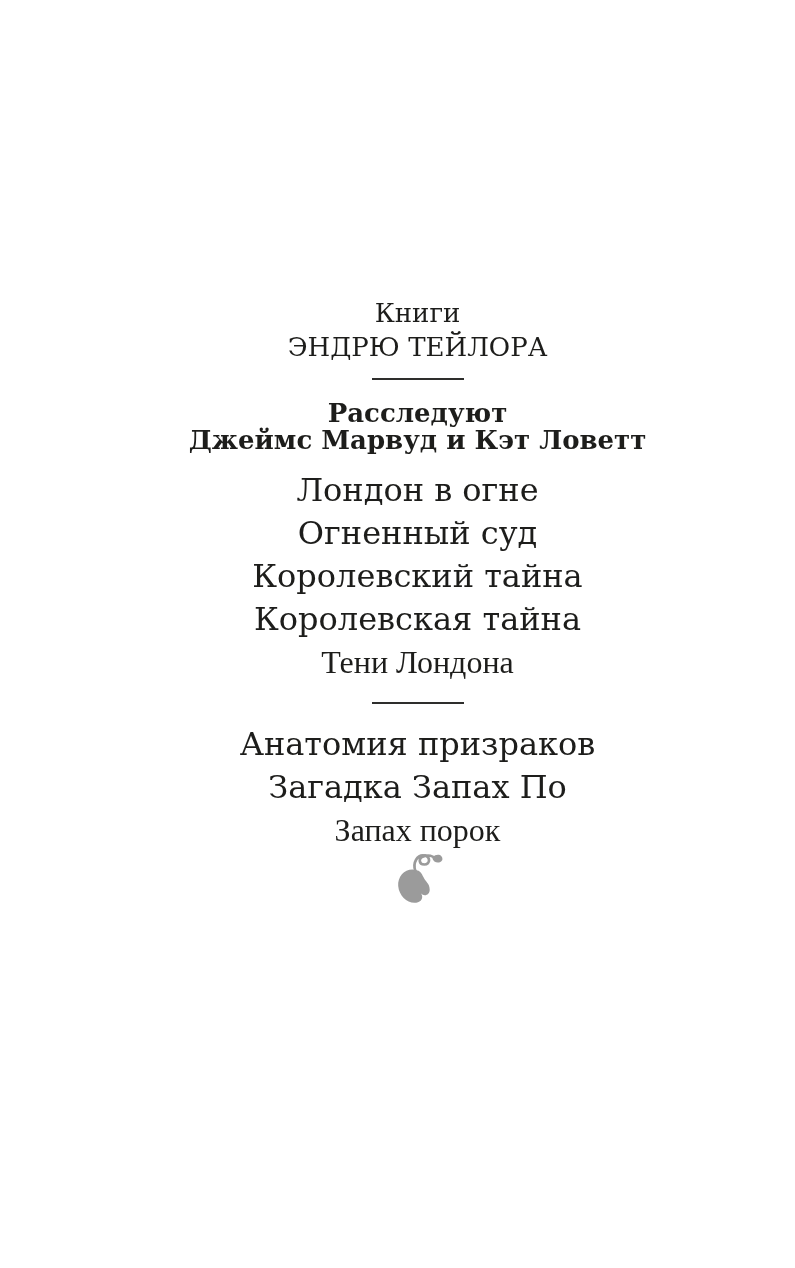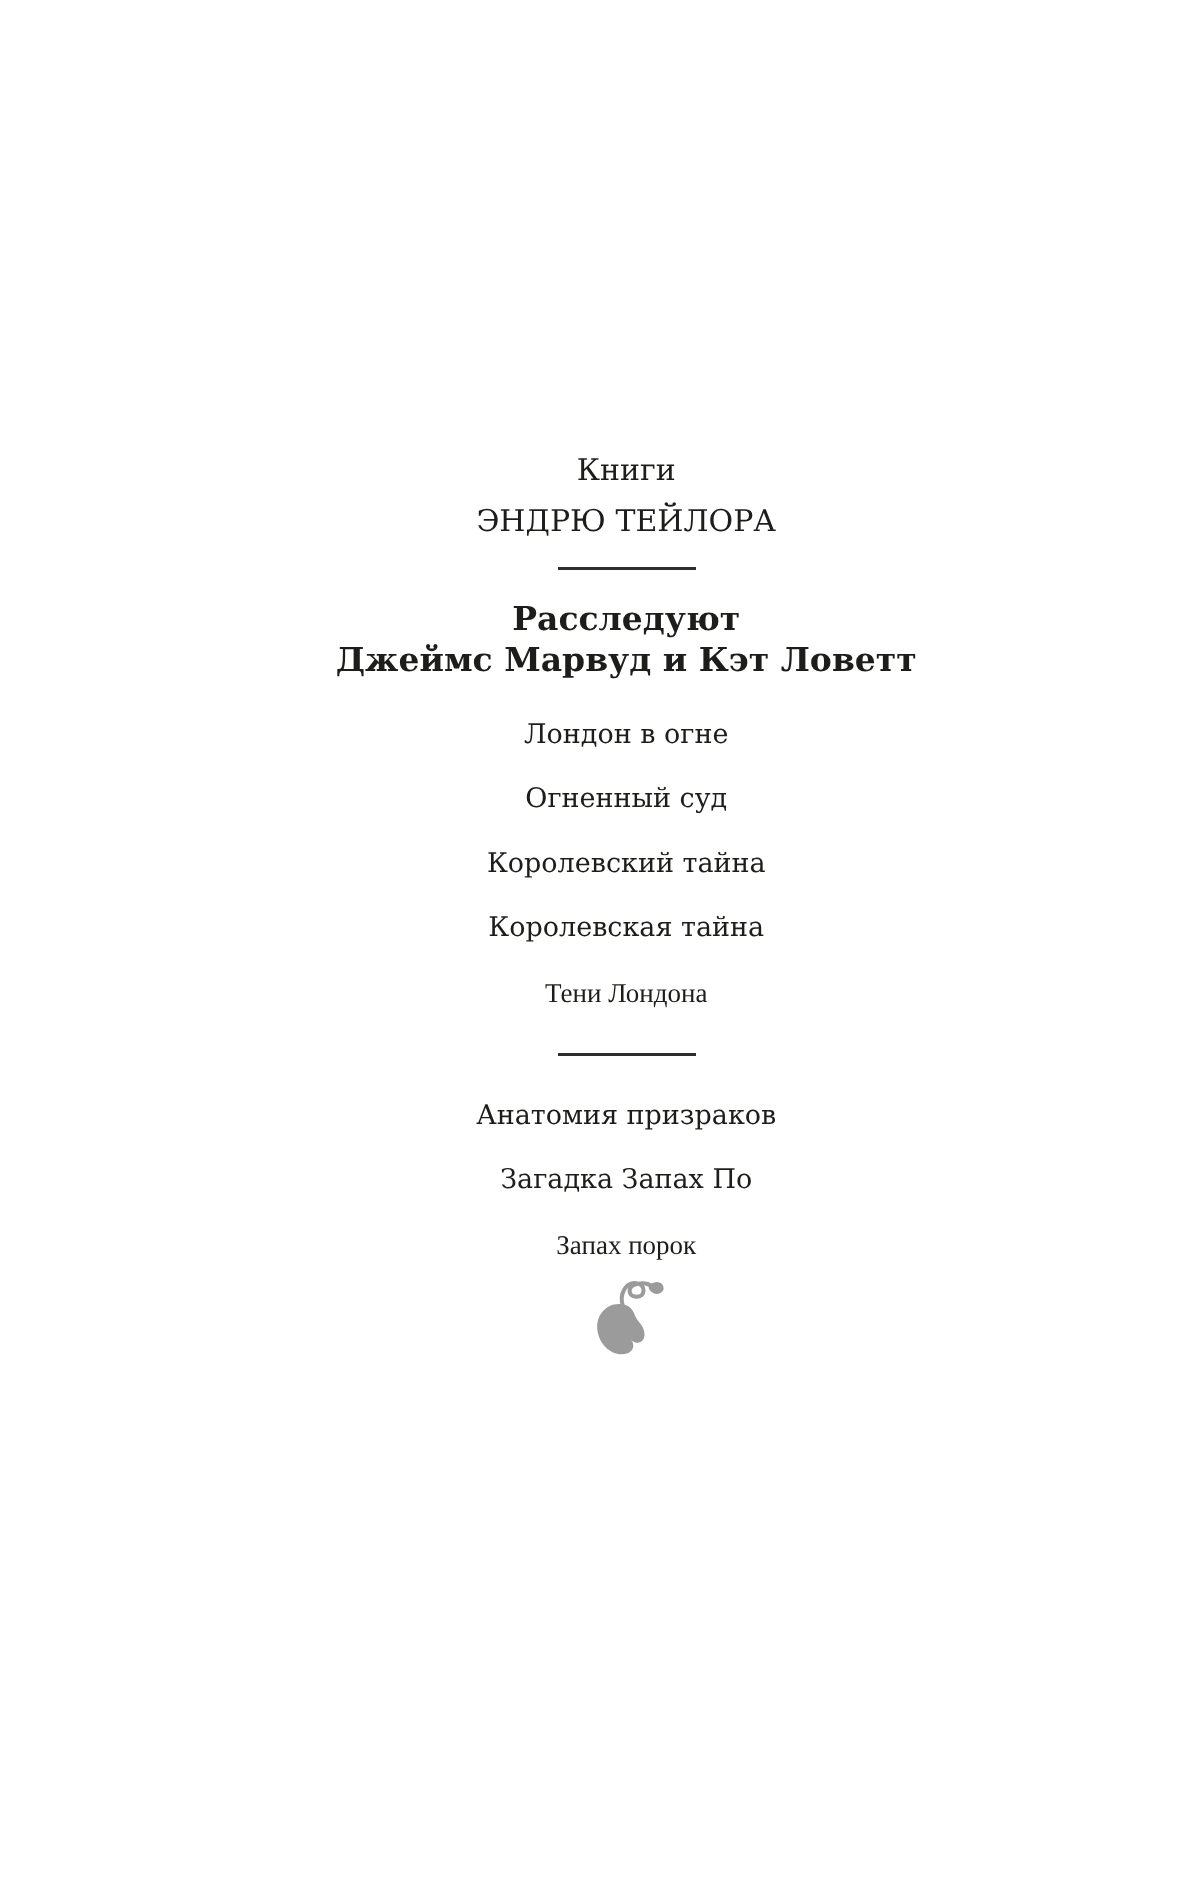--- a/index.html
+++ b/index.html
@@ -15,48 +15,48 @@
     color: #1d1d1b;
     overflow: hidden;
   }
   .page-column {
     margin-left: 40px;   
     width: 755px;
     text-align: center;
   }
   .book-header {
     margin-top: 296px;
-    font-size: 20px;
+    font-size: 26px;
     line-height: 34px;
     font-weight: 400;
   }
   .divider {
     width: 92px;
     height: 2px;
     background: #2e2e2c;
     margin: 0 auto;
     border: none;
   }
   .divider-1 { margin-top: 14px; }
   .divider-2 { margin-top: 28px; }
   .series-heading {
     margin-top: 20px;
-    font-size: 22px;
+    font-size: 26px;
     line-height: 27px;
     font-weight: 700;
   }
   .book-list {
     list-style: none;
     margin: 0;
     padding: 0;
   }
   .series-list { margin-top: 24px; }
   .other-list  { margin-top: 28px; }
   .book-list li {
-    font-size: 18px;
+    font-size: 32px;
     line-height: 24px;
   }
   .series-list li { margin-bottom: 19px; }
   .other-list  li { margin-bottom: 19px; }
   .book-list li:last-child { margin-bottom: 0; font-family: Liberation Serif, serif; }
   .logo-wrap {
     margin-top: 9px;
     height: 54px;
   }
   .logo-wrap svg { display: inline-block; }

